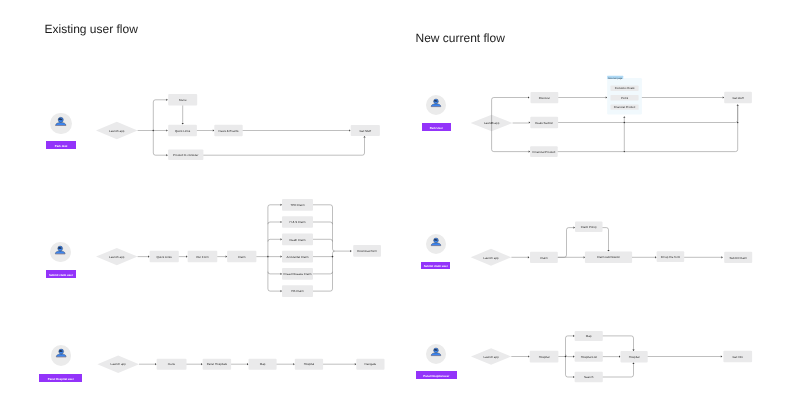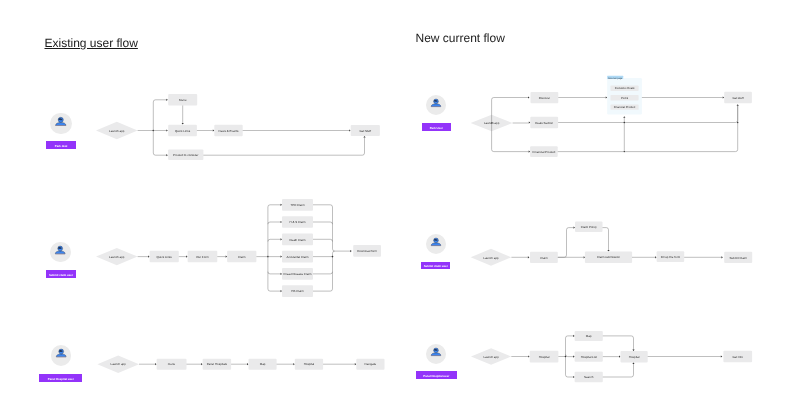--- a/index.html
+++ b/index.html
@@ -20,21 +20,21 @@
   .dot{fill:#333;}
   .grpBox{fill:#f1f9fd;}
   .grpLabelBg{fill:#aed9f5;}
   .grpLabel{fill:#3f4a52;font-size:2.2px;font-family:"Liberation Sans",sans-serif;}
   .grpItemText{font-size:2.8px;}
 </style>
 </head>
 <body>
 
 <div class="stage">
-  <div class="title" style="left:44.5px;top:36px;text-decoration:underline;">Existing user flow</div>
+  <div class="title" style="left:44.5px;top:22px;">Existing user flow</div>
   <div class="title" style="left:415.5px;top:31px;">New current flow</div>
   <div id="personas">
       <div class="avatar" style="left: 50.45px; top: 112.65px; width: 21.5px; height: 21.5px;">
         <svg width="21.5" height="21.5" viewBox="0 0 21.5 21.5">
           <g stroke="#23344f" stroke-width=".42" stroke-linejoin="round">
             <path d="M5.55 12.5c0-2.05 2.15-3.0 5.2-3.0s5.2.95 5.2 3.0z" fill="#3d86f0"></path>
             <circle cx="10.75" cy="6.85" r="2.55" fill="#3d86f0"></circle>
           </g>
           <path d="M8.8 5.6c1.1-.5 2.45-.38 3.2.32.3.28.42.68.38 1.06-.52.28-1.14.38-1.85.34-.86-.04-1.6-.24-2.12-.52.04-.48.2-.88.48-1.18z" fill="#22395f"></path>
           <path d="M5.6 12.45h10.3v.45H5.6z" fill="#b59096" opacity=".85"></path>

